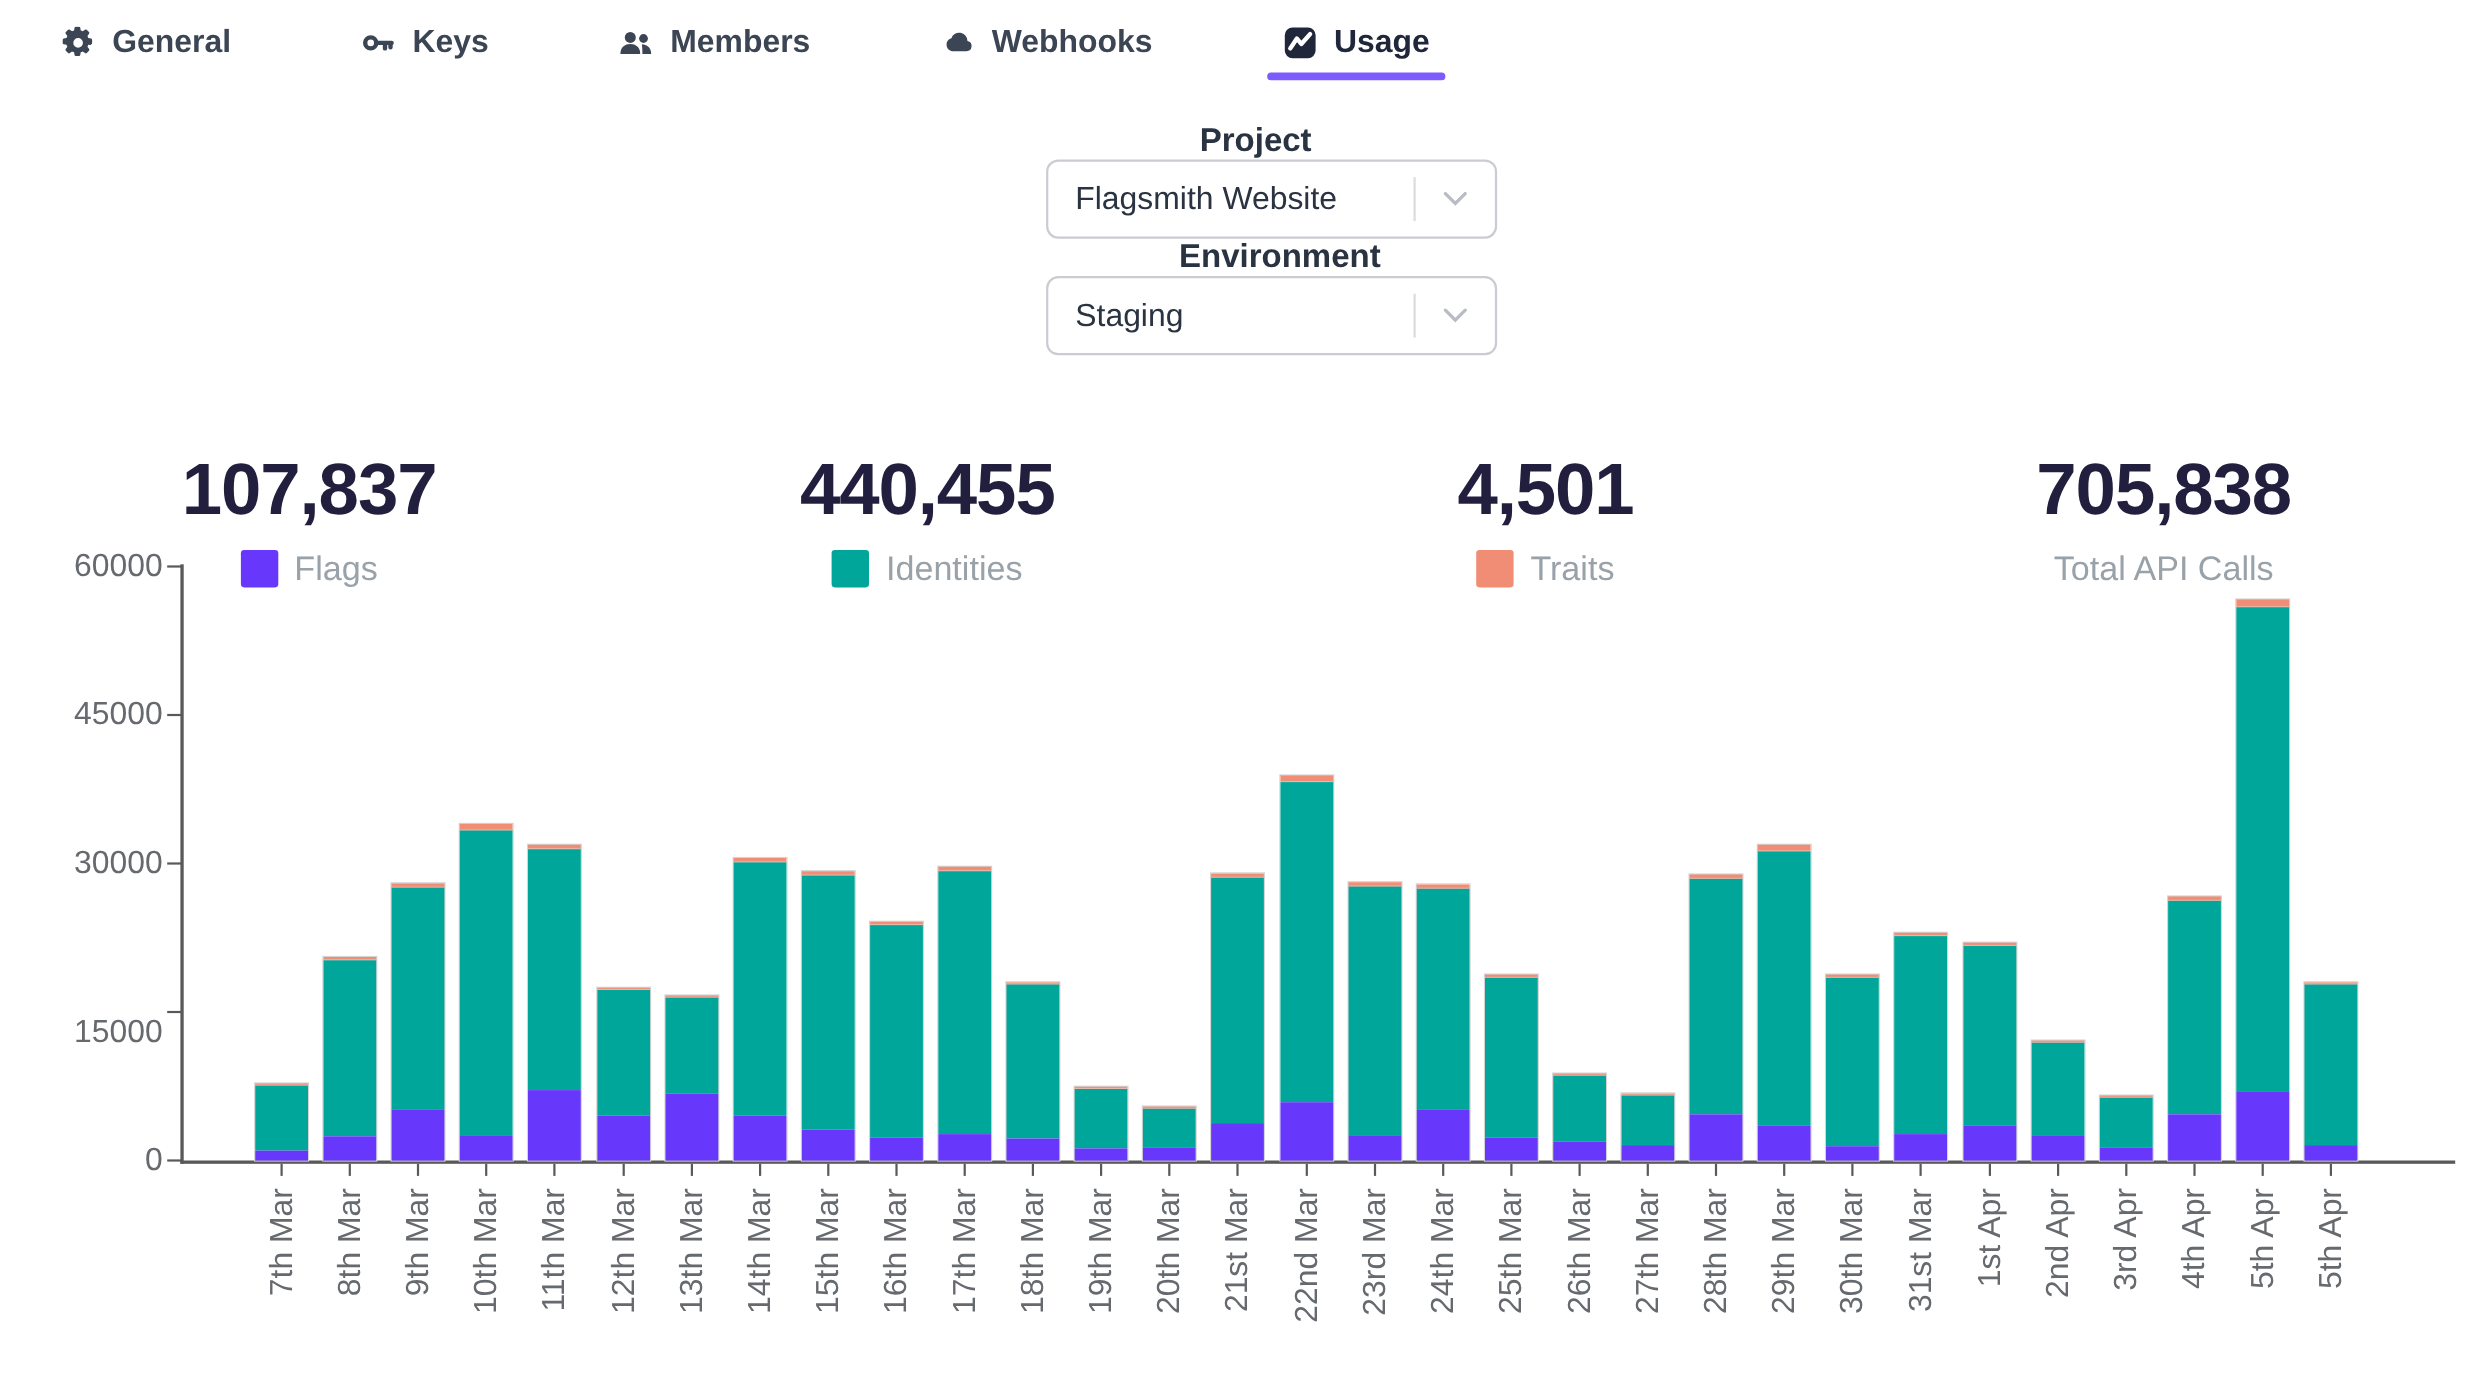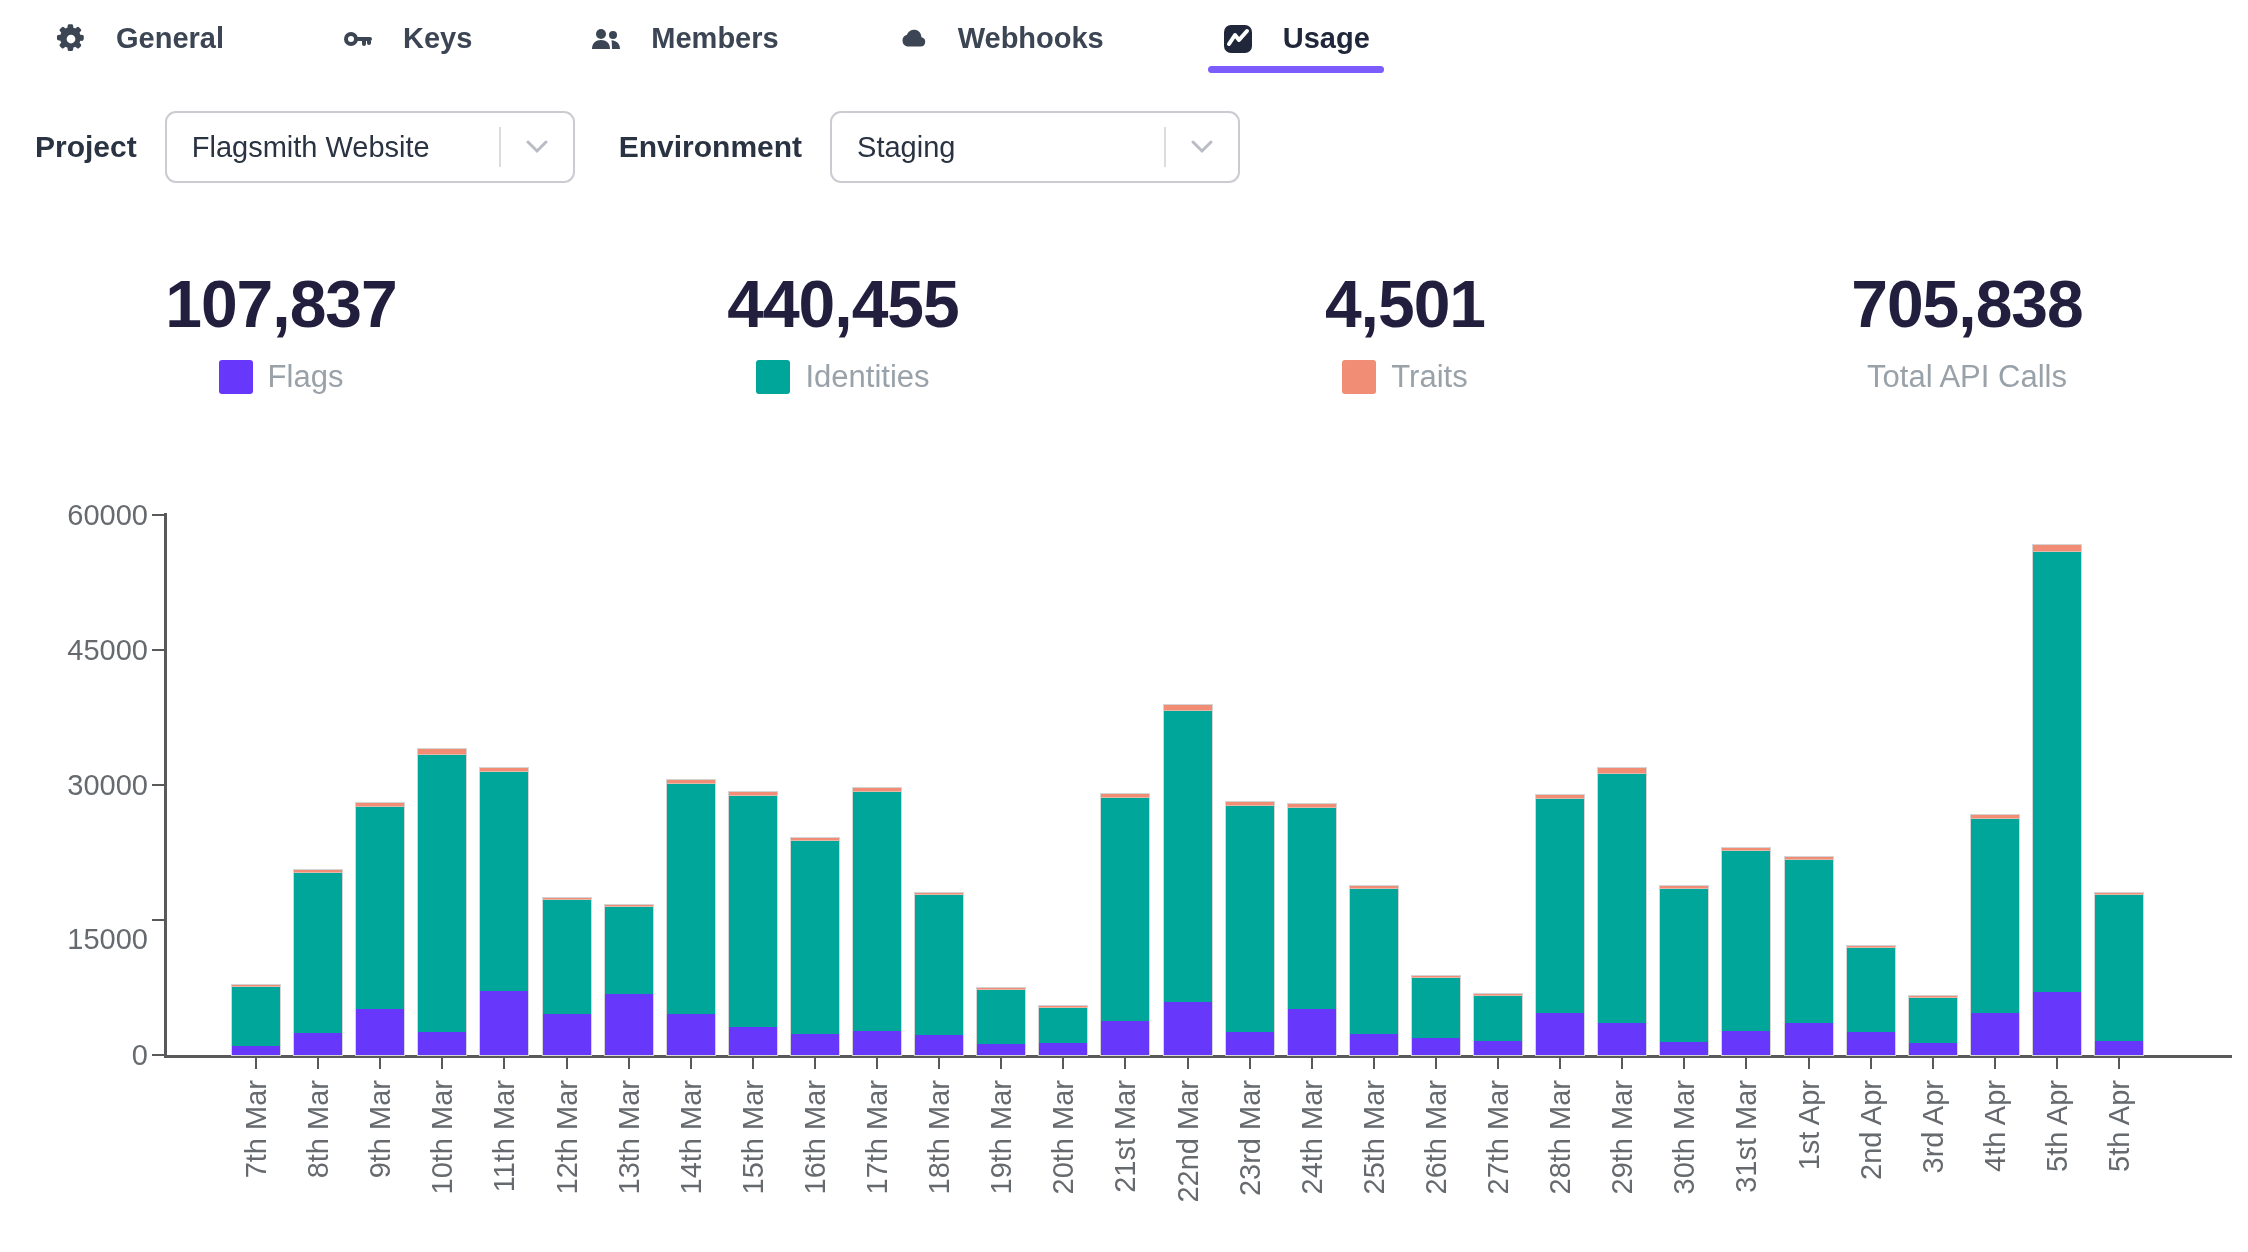--- a/index.html
+++ b/index.html
@@ -1,26 +1,26 @@
 <!DOCTYPE html>
 <html><head>
 <meta charset="utf-8">
 <style>
   html,body{margin:0;padding:0;width:2248px;height:1252px;overflow:hidden;background:#ffffff;
     font-family:"Liberation Sans","DejaVu Sans",sans-serif;}
   
   .tabs{display:flex;align-items:center;gap:118px;padding:22px 0 0 55px;}
-  .tab{display:flex;align-items:flex-end;gap:29px;font-size:29px;font-weight:700;color:#3b4553;
+  .tab{display:flex;align-items:flex-end;gap:15px;font-size:29px;font-weight:700;color:#3b4553;
     position:relative;padding-bottom:18px;cursor:pointer;}
   .tab .ticon{width:32px;height:32px;display:flex;align-items:center;justify-content:center;}
   .tab.active{color:#20273a;}
   .tab.active::after{content:"";position:absolute;left:-14px;right:-14px;bottom:0;height:7px;
     border-radius:4px;background:#7c5cfc;}
   
-  .controls{display:flex;align-items:center;margin:38px 0 0 35px;}
+  .controls{display:flex;align-items:center;margin:38px 0 0 35px;flex-direction:column;}
   .ctl-label{font-size:30px;font-weight:700;color:#2a3342;}
   .select{display:flex;align-items:center;width:410px;height:72px;border:2px solid #cbccd2;
     border-radius:11px;margin-left:28px;background:#fff;box-sizing:border-box;cursor:pointer;}
   .select .val{flex:1;font-size:29px;color:#2a3342;padding-left:25px;white-space:nowrap;
     overflow:hidden;}
   .select .divider{width:2px;height:40px;background:#dcdce0;}
   .select .chev{width:72px;display:flex;align-items:center;justify-content:center;}
   .ctl-label.second{margin-left:44px;}
   
   .stats{display:flex;margin-top:88px;}

